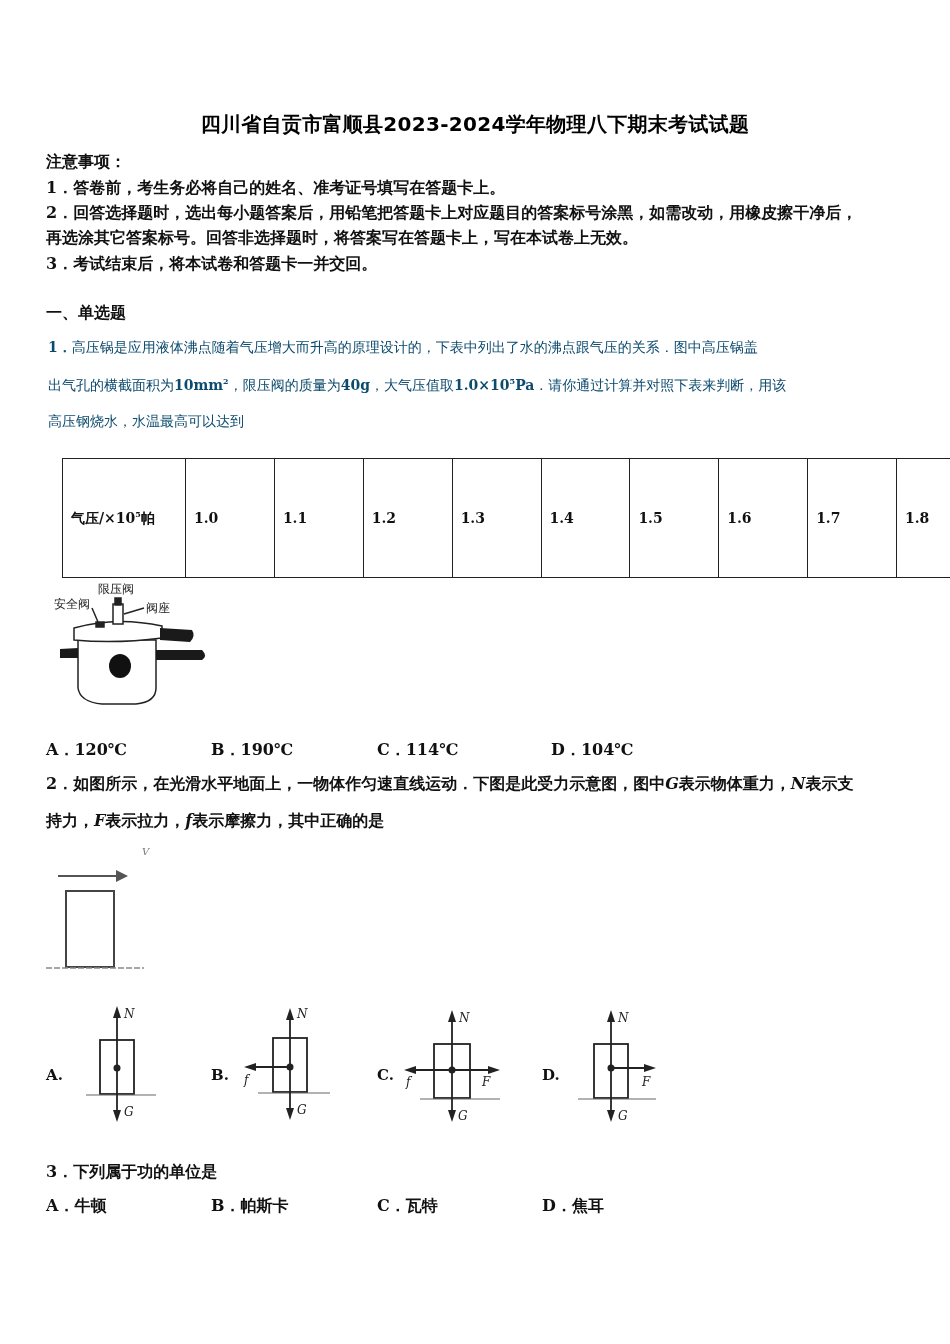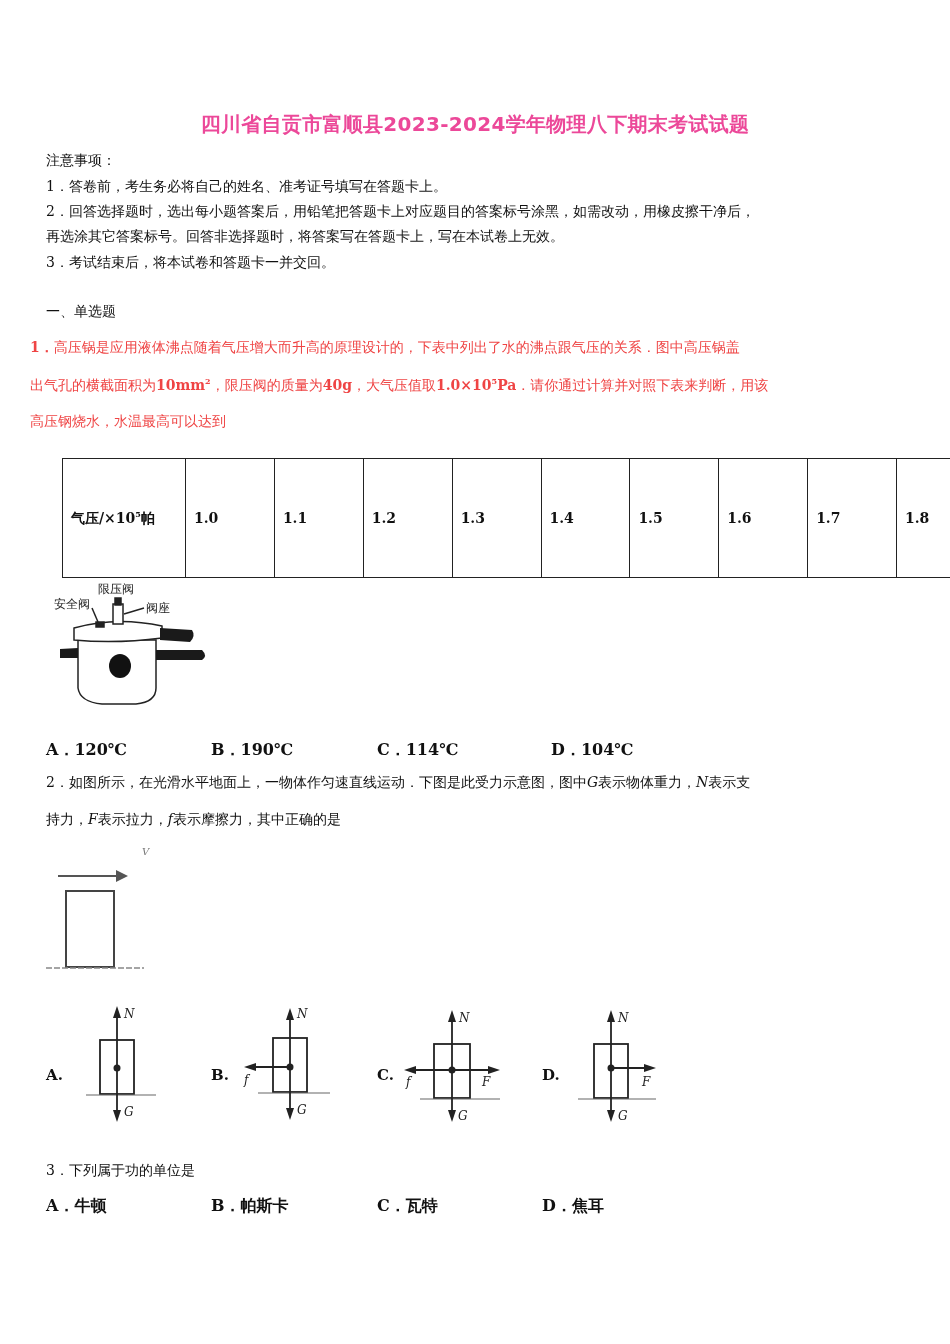--- a/index.html
+++ b/index.html
@@ -2,24 +2,24 @@
 <html><head>
   <meta charset="utf-8">
   <style>
     * { margin: 0; padding: 0; box-sizing: border-box; }
     html, body { width: 950px; height: 1344px; background: #ffffff; overflow: hidden; }
     body { position: relative; font-family: "DejaVu Serif", "Liberation Serif", serif; color: #111; }
     .abs { position: absolute; }
     .title {
       left: 0; width: 950px; top: 111px; text-align: center;
       font-family: "DejaVu Sans", "Liberation Sans", sans-serif;
-      font-size: 20px; font-weight: bold; letter-spacing: 0.3px; color: #ec4899;
+      font-size: 20px; font-weight: bold; letter-spacing: 0.3px; color: #000000;
     }
-    .line { position: absolute; left: 46px; font-size: 14px; font-weight: normal; white-space: nowrap; color: #111; }
-    .q-text { position: absolute; left: 30px; font-size: 14px; white-space: nowrap; color: #ef4444; }
+    .line { position: absolute; left: 46px; font-size: 16px; font-weight: bold; white-space: nowrap; color: #111; }
+    .q-text { position: absolute; left: 48px; font-size: 14px; white-space: nowrap; color: #0c4a6e; }
     .q-bold { font-weight: bold; }
     sup { font-size: 8px; vertical-align: super; }
     table.data {
       position: absolute; left: 37px; top: 458px; width: 924px; height: 120px;
       border-collapse: collapse; font-size: 14px; font-weight: bold; margin-left: 25px;
     }
     table.data td { border: 1.5px solid #222; padding-left: 8px; height: 60px; vertical-align: middle; white-space: nowrap; }
     table.data td.head { width: 123px; font-weight: bold; }
     .opt { position: absolute; font-size: 16px; font-weight: bold; white-space: nowrap; color: #111; }
     .fig-label { position: absolute; font-size: 15px; font-weight: bold; }

